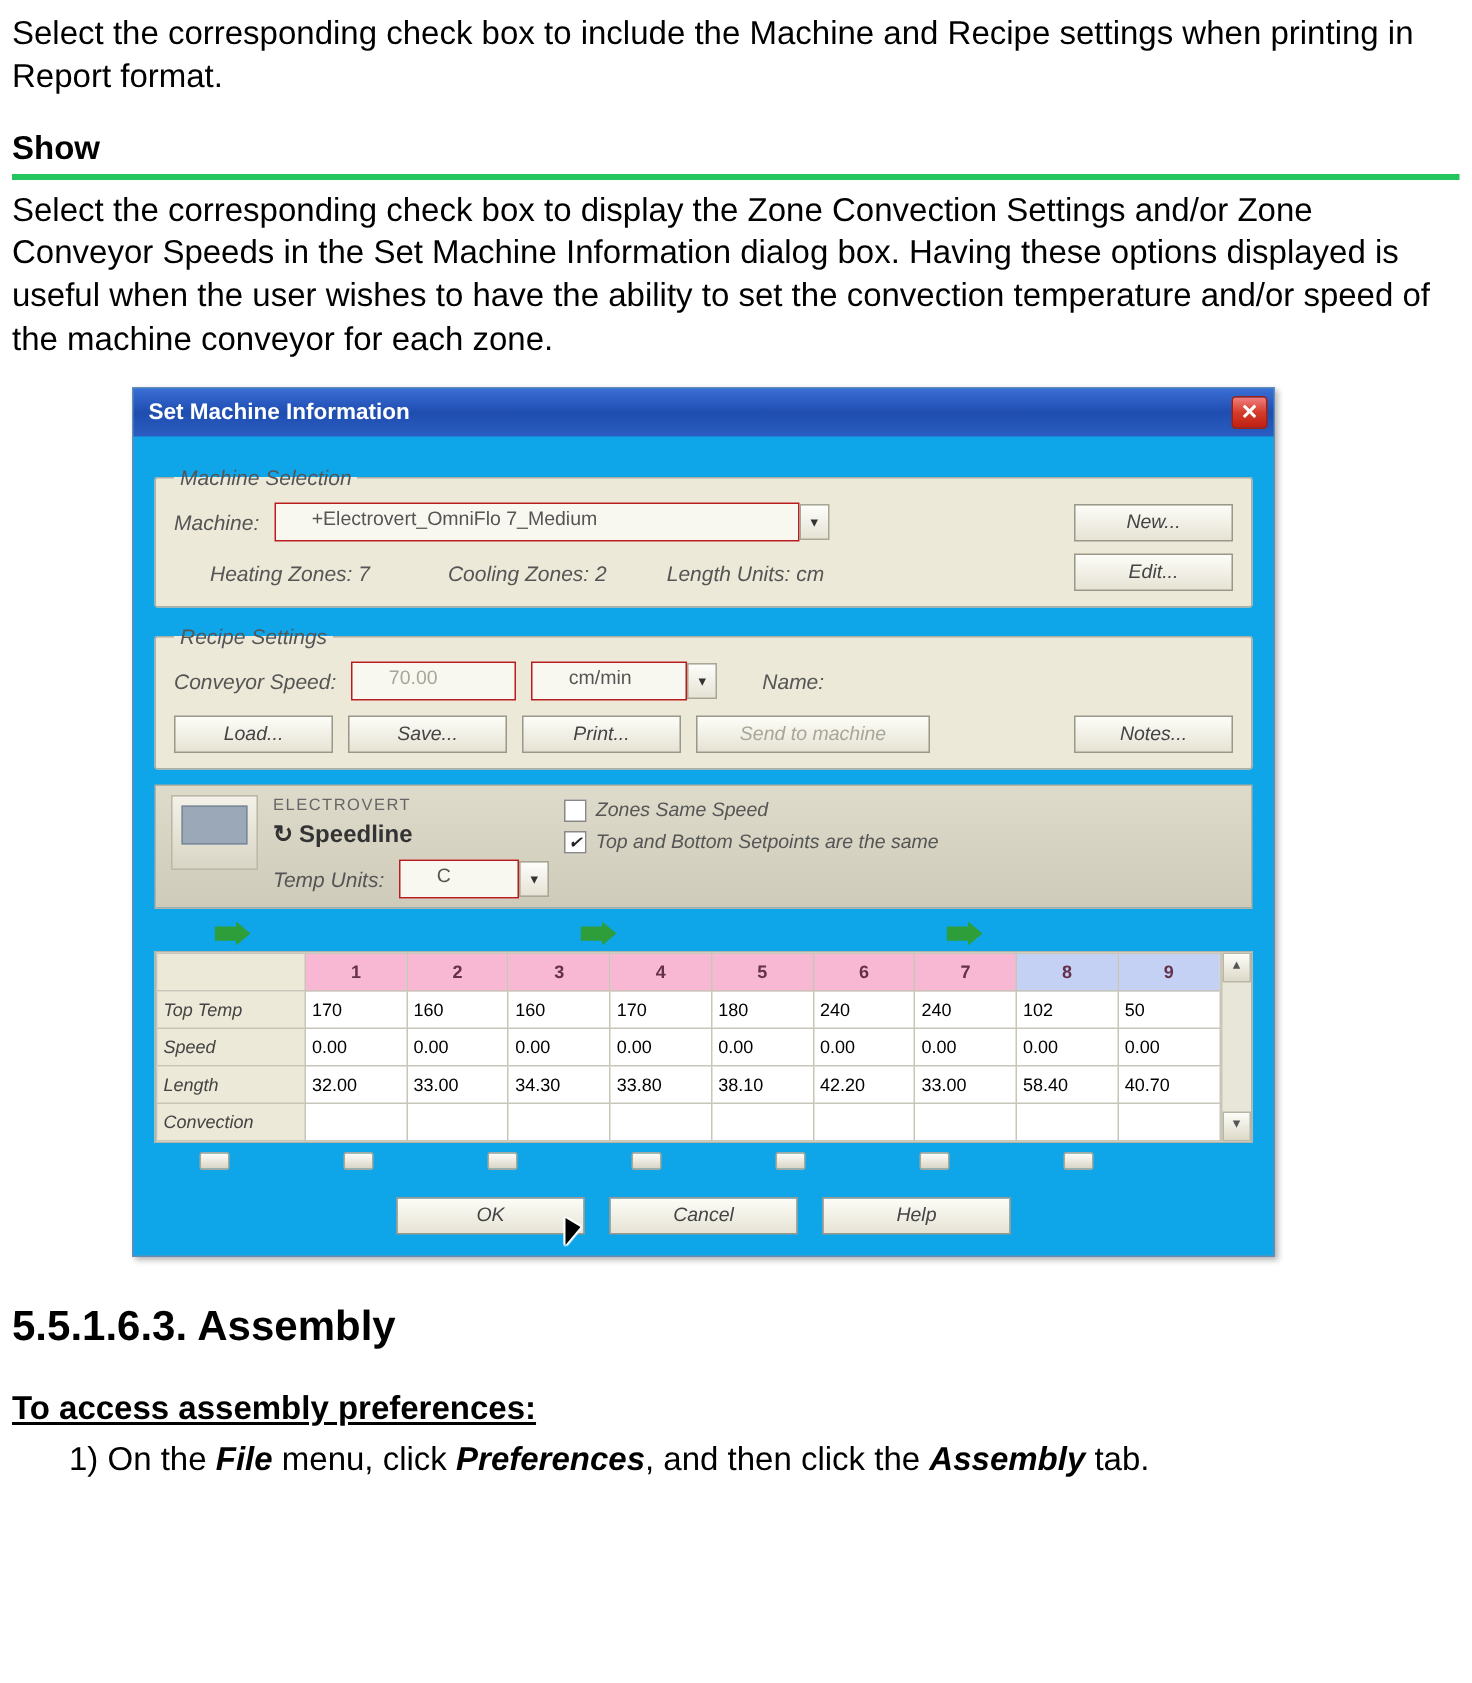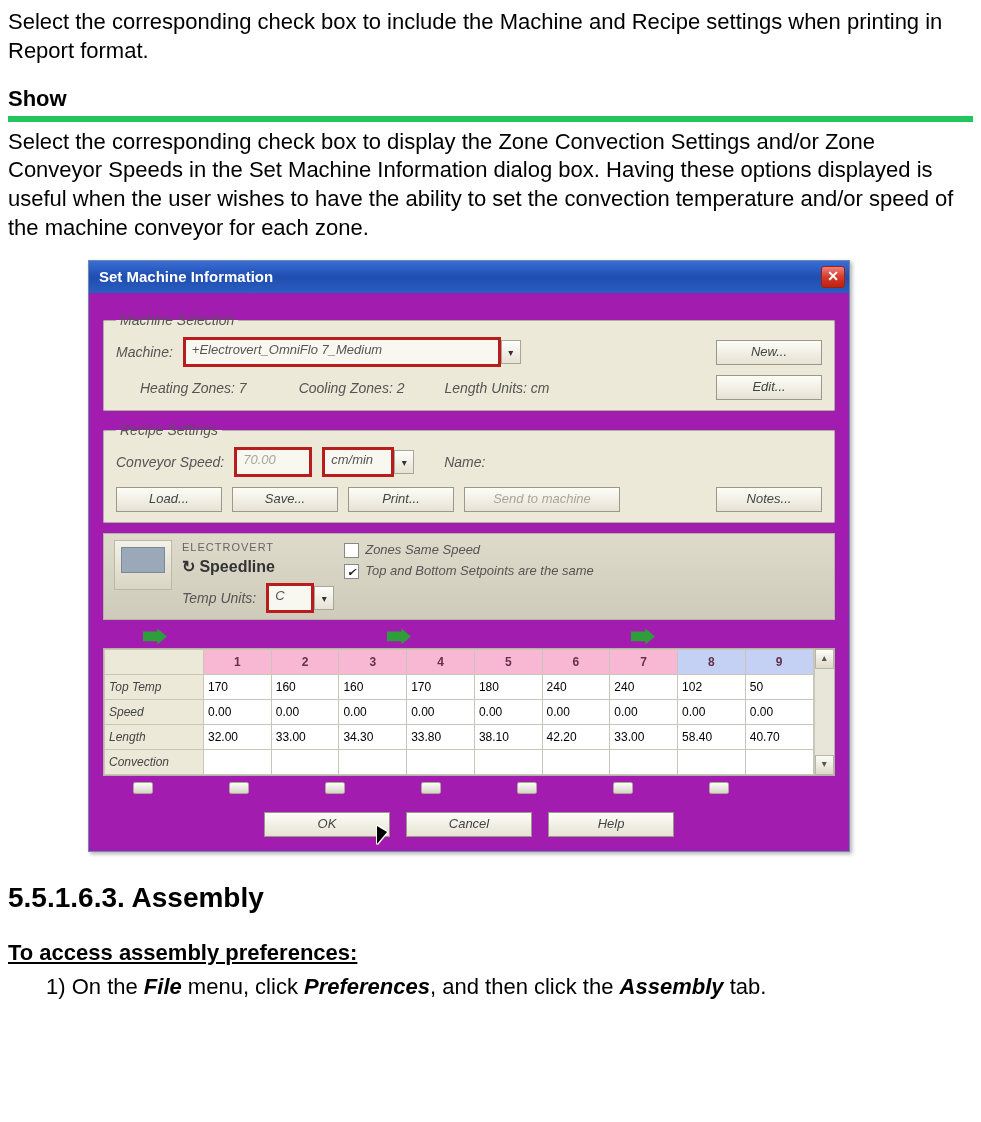--- a/index.html
+++ b/index.html
@@ -8,28 +8,28 @@
     line-height: 1.3;
     margin: 0;
     padding: 8px;
     width: 965px;
     color: #000;
     background: #fff;
   }
   .para { margin: 0 0 18px 0; }
   .section-head {
     font-weight: bold;
-    border-bottom: 6px solid #22c55e;
+    border-bottom: 4px solid #22c55e;
     padding-bottom: 2px;
     margin-top: 20px;
   }
   .dialog-wrap { margin: 10px 0 10px 80px; }
   .dialog {
     width: 760px;
-    background: #a21caf;
+    background: #0ea5e9;
     border: 1px solid #6b8ab0;
     box-shadow: 2px 2px 4px rgba(0,0,0,0.3);
     font-size: 14px;
     filter: blur(0.3px);
   }
   .titlebar {
     background: linear-gradient(to bottom, #3a6ed5 0%, #1f4db0 50%, #2a5ec0 100%);
     color: #fff;
     display: flex;
     align-items: center;
@@ -62,27 +62,26 @@
   fieldset.grp > legend {
     padding: 0 4px;
     color: #555;
     font-size: 14px;
     font-style: italic;
   }
   .row { display: flex; align-items: center; gap: 10px; flex-wrap: wrap; }
   .row + .row { margin-top: 8px; }
   .lbl { color: #555; font-style: italic; }
   .field {
-    border: 3px solid #b91c1c;
+    border: 1px solid #b91c1c;
     background: #f9f8f0;
     height: 20px;
-    padding: 2px 6px;
+    padding: 2px 24px;
     font-size: 13px;
     color: #555;
-    font-style: italic;
   }
   .combo { display: inline-flex; align-items: center; }
   .combo .arrow {
     width: 18px; height: 22px;
     border: 1px solid #a8a696;
     background: linear-gradient(#fdfdfb,#e6e3d4);
     display: inline-flex; align-items:center; justify-content:center;
     font-size: 10px; color:#333;
     cursor: pointer;
   }

